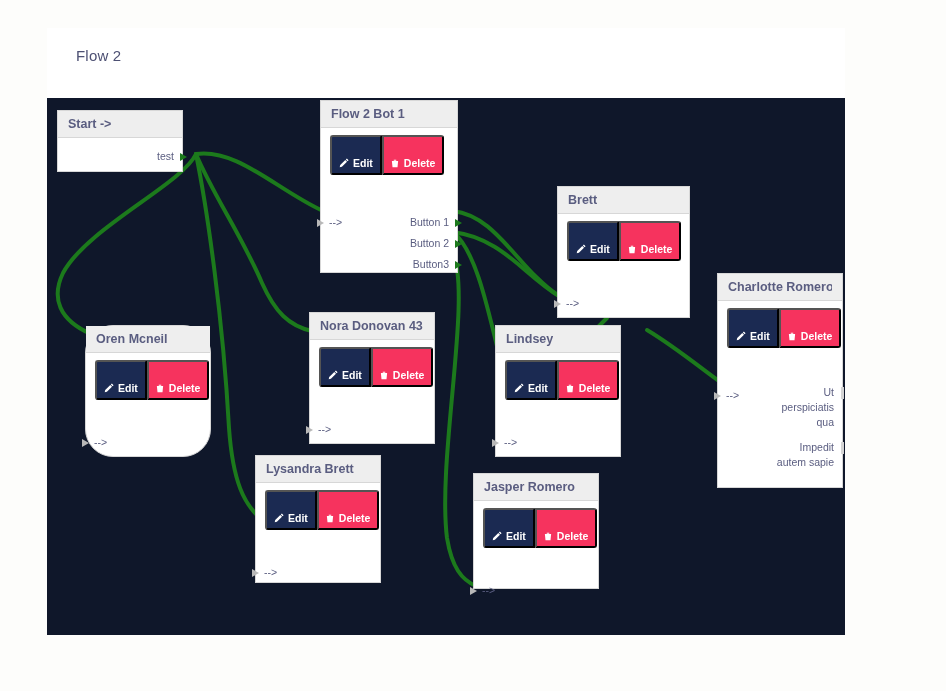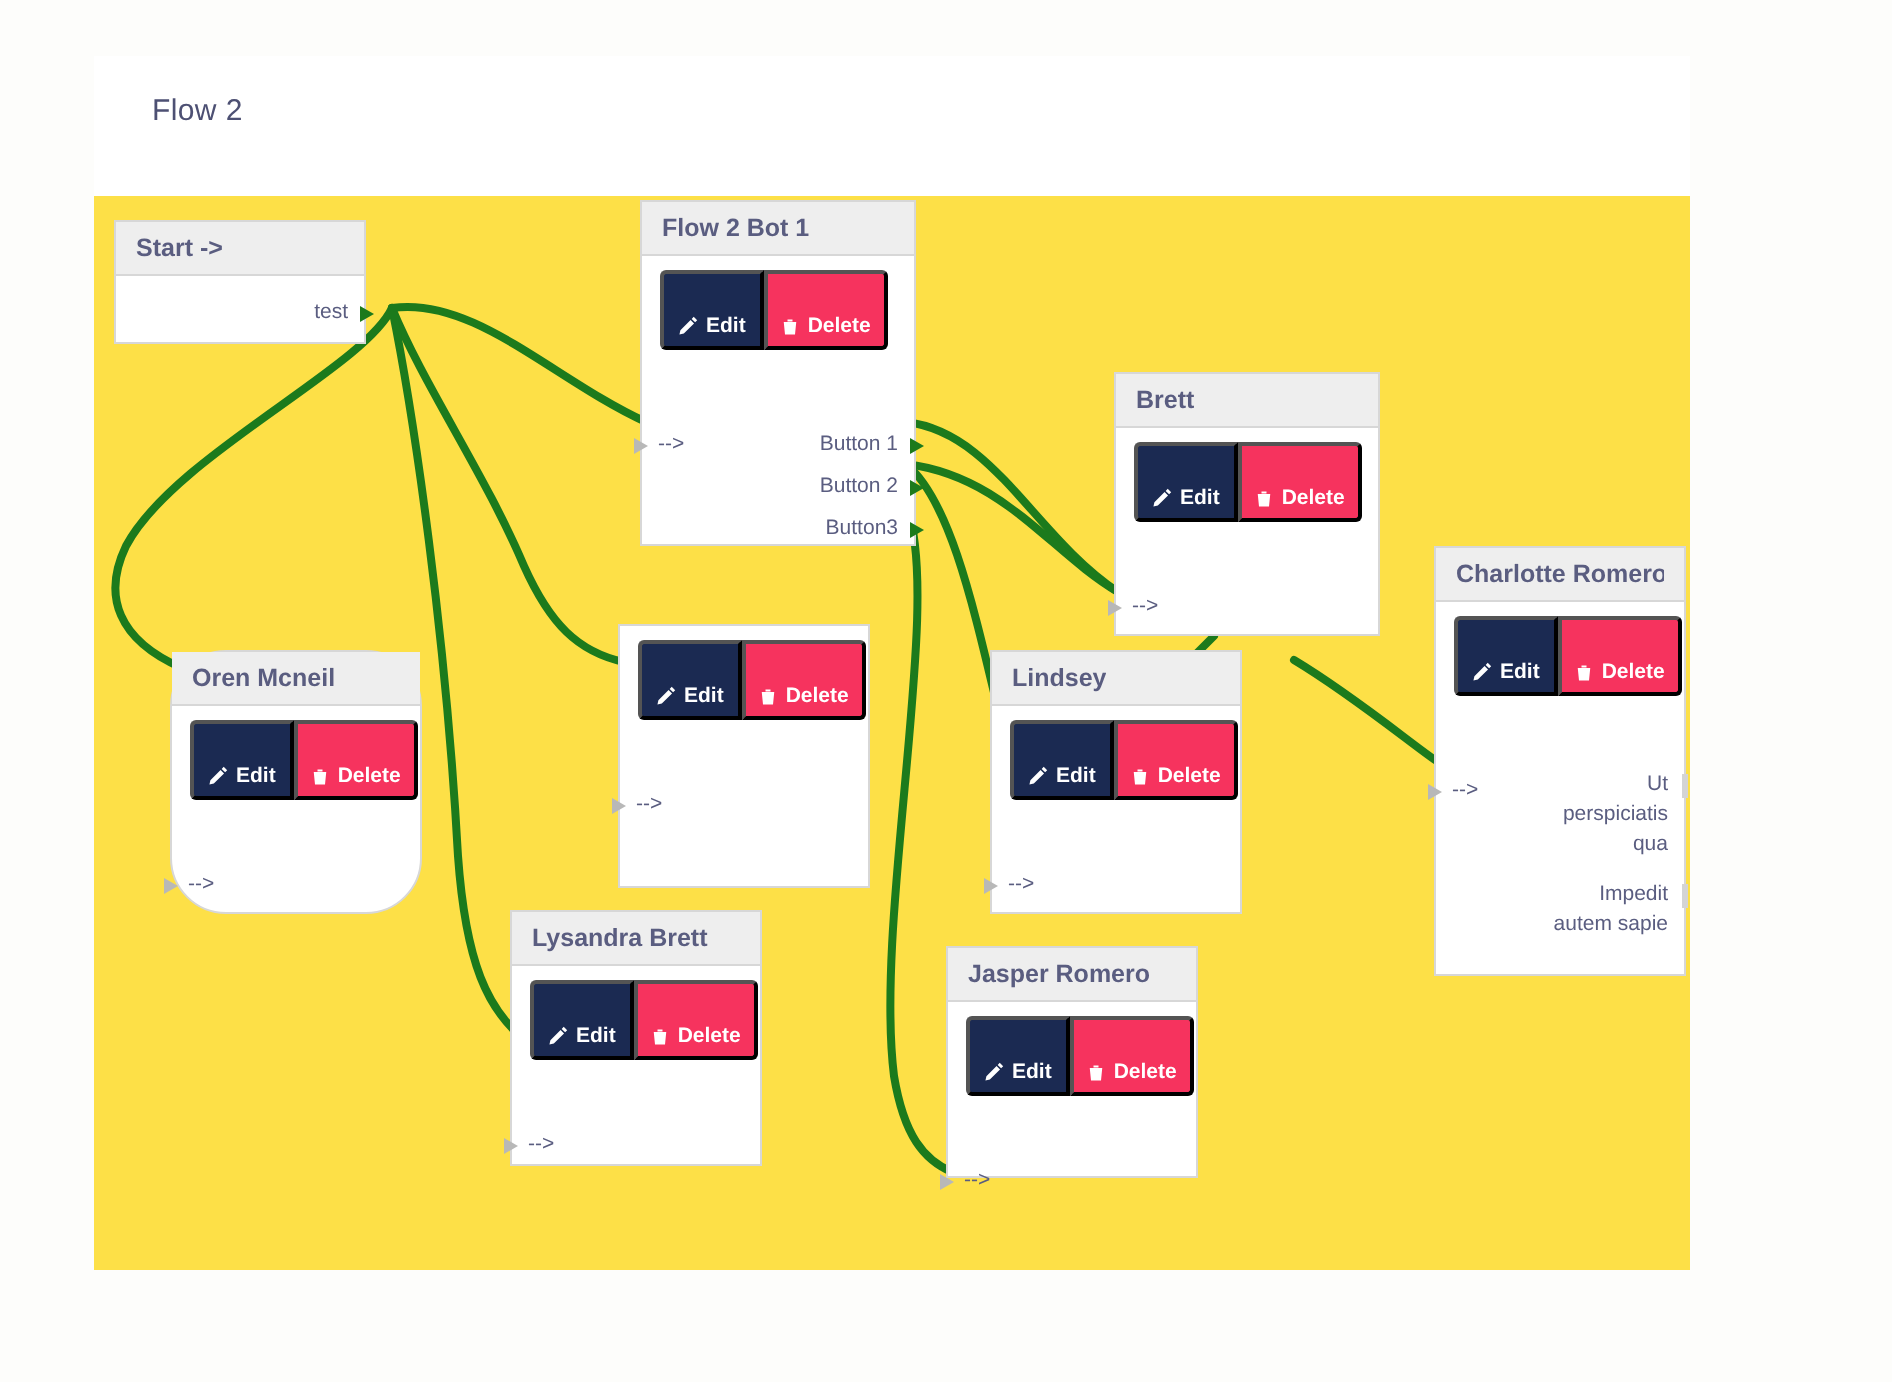--- a/index.html
+++ b/index.html
@@ -32,21 +32,21 @@
     font-size: 15px;
     color: #4d5073;
     letter-spacing: .2px;
   }
   .canvas {
     position: absolute;
     left: 47px;
     top: 98px;
     width: 798px;
     height: 537px;
-    background: #fde047;
+    background: #0f172a;
     overflow: hidden;
   }
   .edges {
     position: absolute;
     left: 0;
     top: 0;
     width: 798px;
     height: 537px;
     pointer-events: none;
   }
@@ -308,20 +308,23 @@
                 </span>
                 <span>Delete</span>
               </button>
             </div>
             <div class="ports-in" style="top: 72px;">
               <div class="port"><span class="port-arrow-in"></span><span>--&gt;</span></div>
             </div>
           </div>
         </div>
         <div class="node" style="left: 262px; top: 214px; width: 126px; height: 132px;">
+          <div class="node-header">
+            <span class="node-title">Nora Donovan 43</span>
+          </div>
           <div class="node-body">
             <div class="btn-row">
               <button class="btn btn-edit">
                 <span>
                   <svg width="11" height="11" viewBox="0 0 16 16" fill="#fff">
                     <path d="M12.9.6l2.5 2.5-1.5 1.5-2.5-2.5zM10.6 2.9l2.5 2.5-7.4 7.4-3.2.7.7-3.2z"></path>
                   </svg>
                 </span>
                 <span>Edit</span>
               </button>

